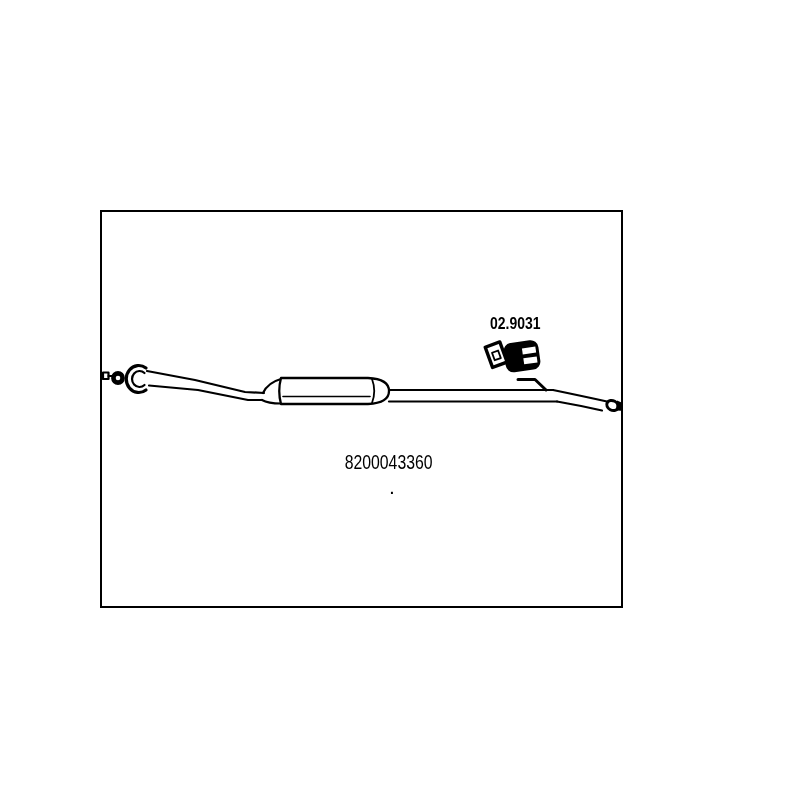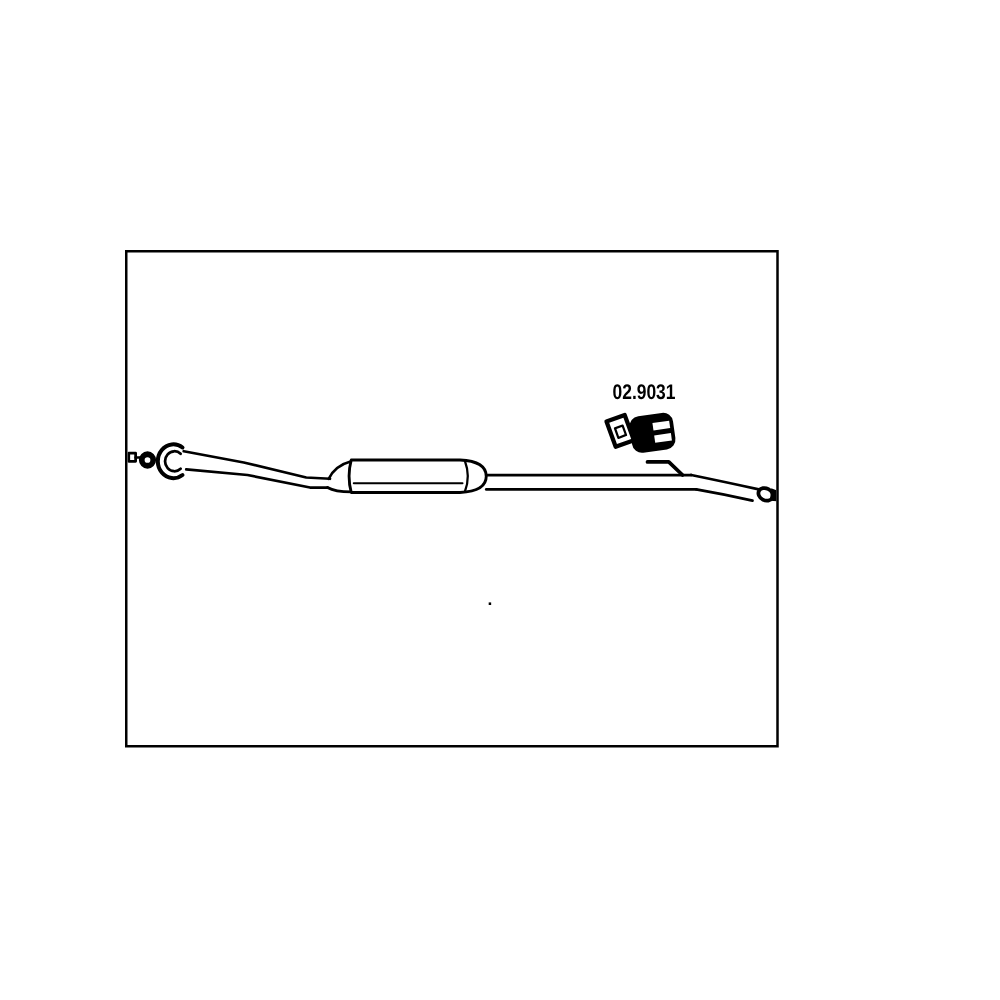--- a/index.html
+++ b/index.html
@@ -13,21 +13,21 @@
   }
   .canvas {
     position: relative;
     width: 800px;
     height: 800px;
     background: #ffffff;
   }
   .frame {
     position: absolute;
     left: 100px;
-    top: 200px;
+    top: 210px;
     width: 519px;
     height: 394px;
     border: 2px solid #000000;
     background: #ffffff;
   }
   .frame svg {
     position: absolute;
     left: 0;
     top: 0;
     width: 519px;
@@ -146,17 +146,20 @@
 
       <g>
         <ellipse cx="510.5" cy="193.5" rx="6" ry="4.8" transform="rotate(28 510.5 193.5)" fill="#ffffff" stroke-width="3"></ellipse>
         <path d="M515,188.5 L521,191 L521,199 L514,198.5 Z" fill="#000000" stroke="none"></path>
       </g>
     </svg>
 
     <div class="label clamp-code">02.9031</div>
 
 
+    <div class="label oe-row">
+      <span>8200043360</span>
+    </div>
 
     <div class="label stray-dot">.</div>
 
   </div>
 </div>
 
 </body></html>

